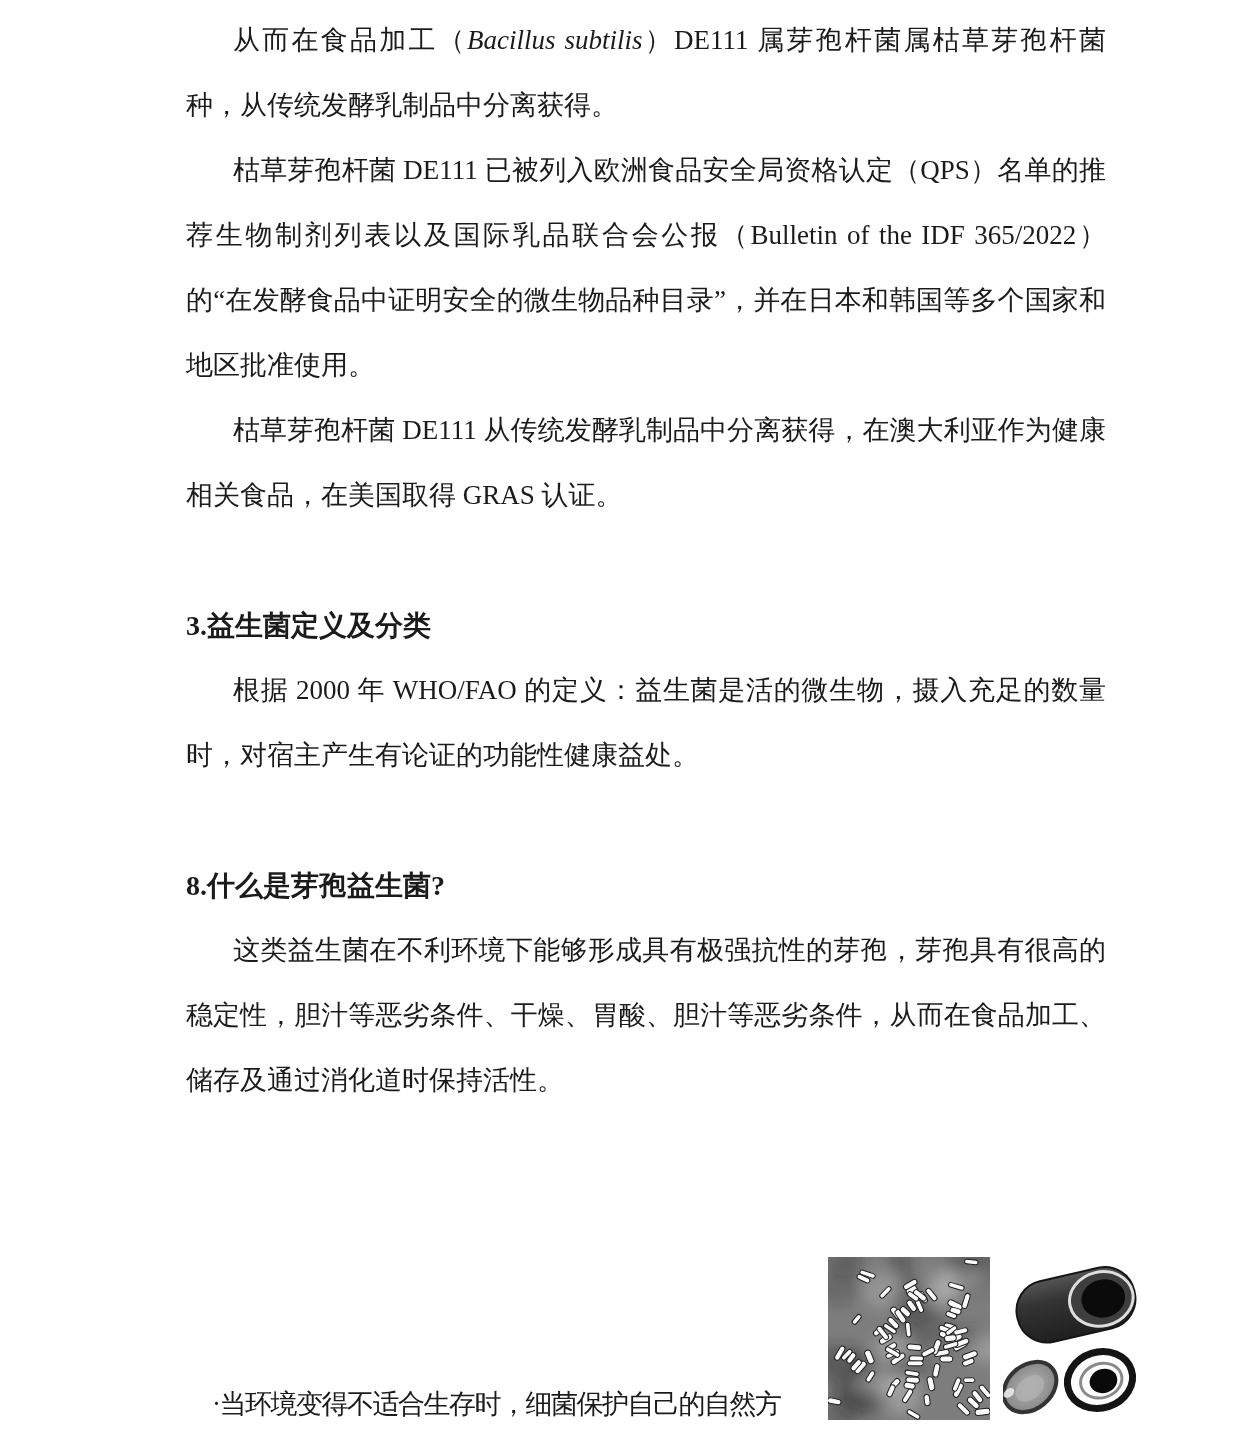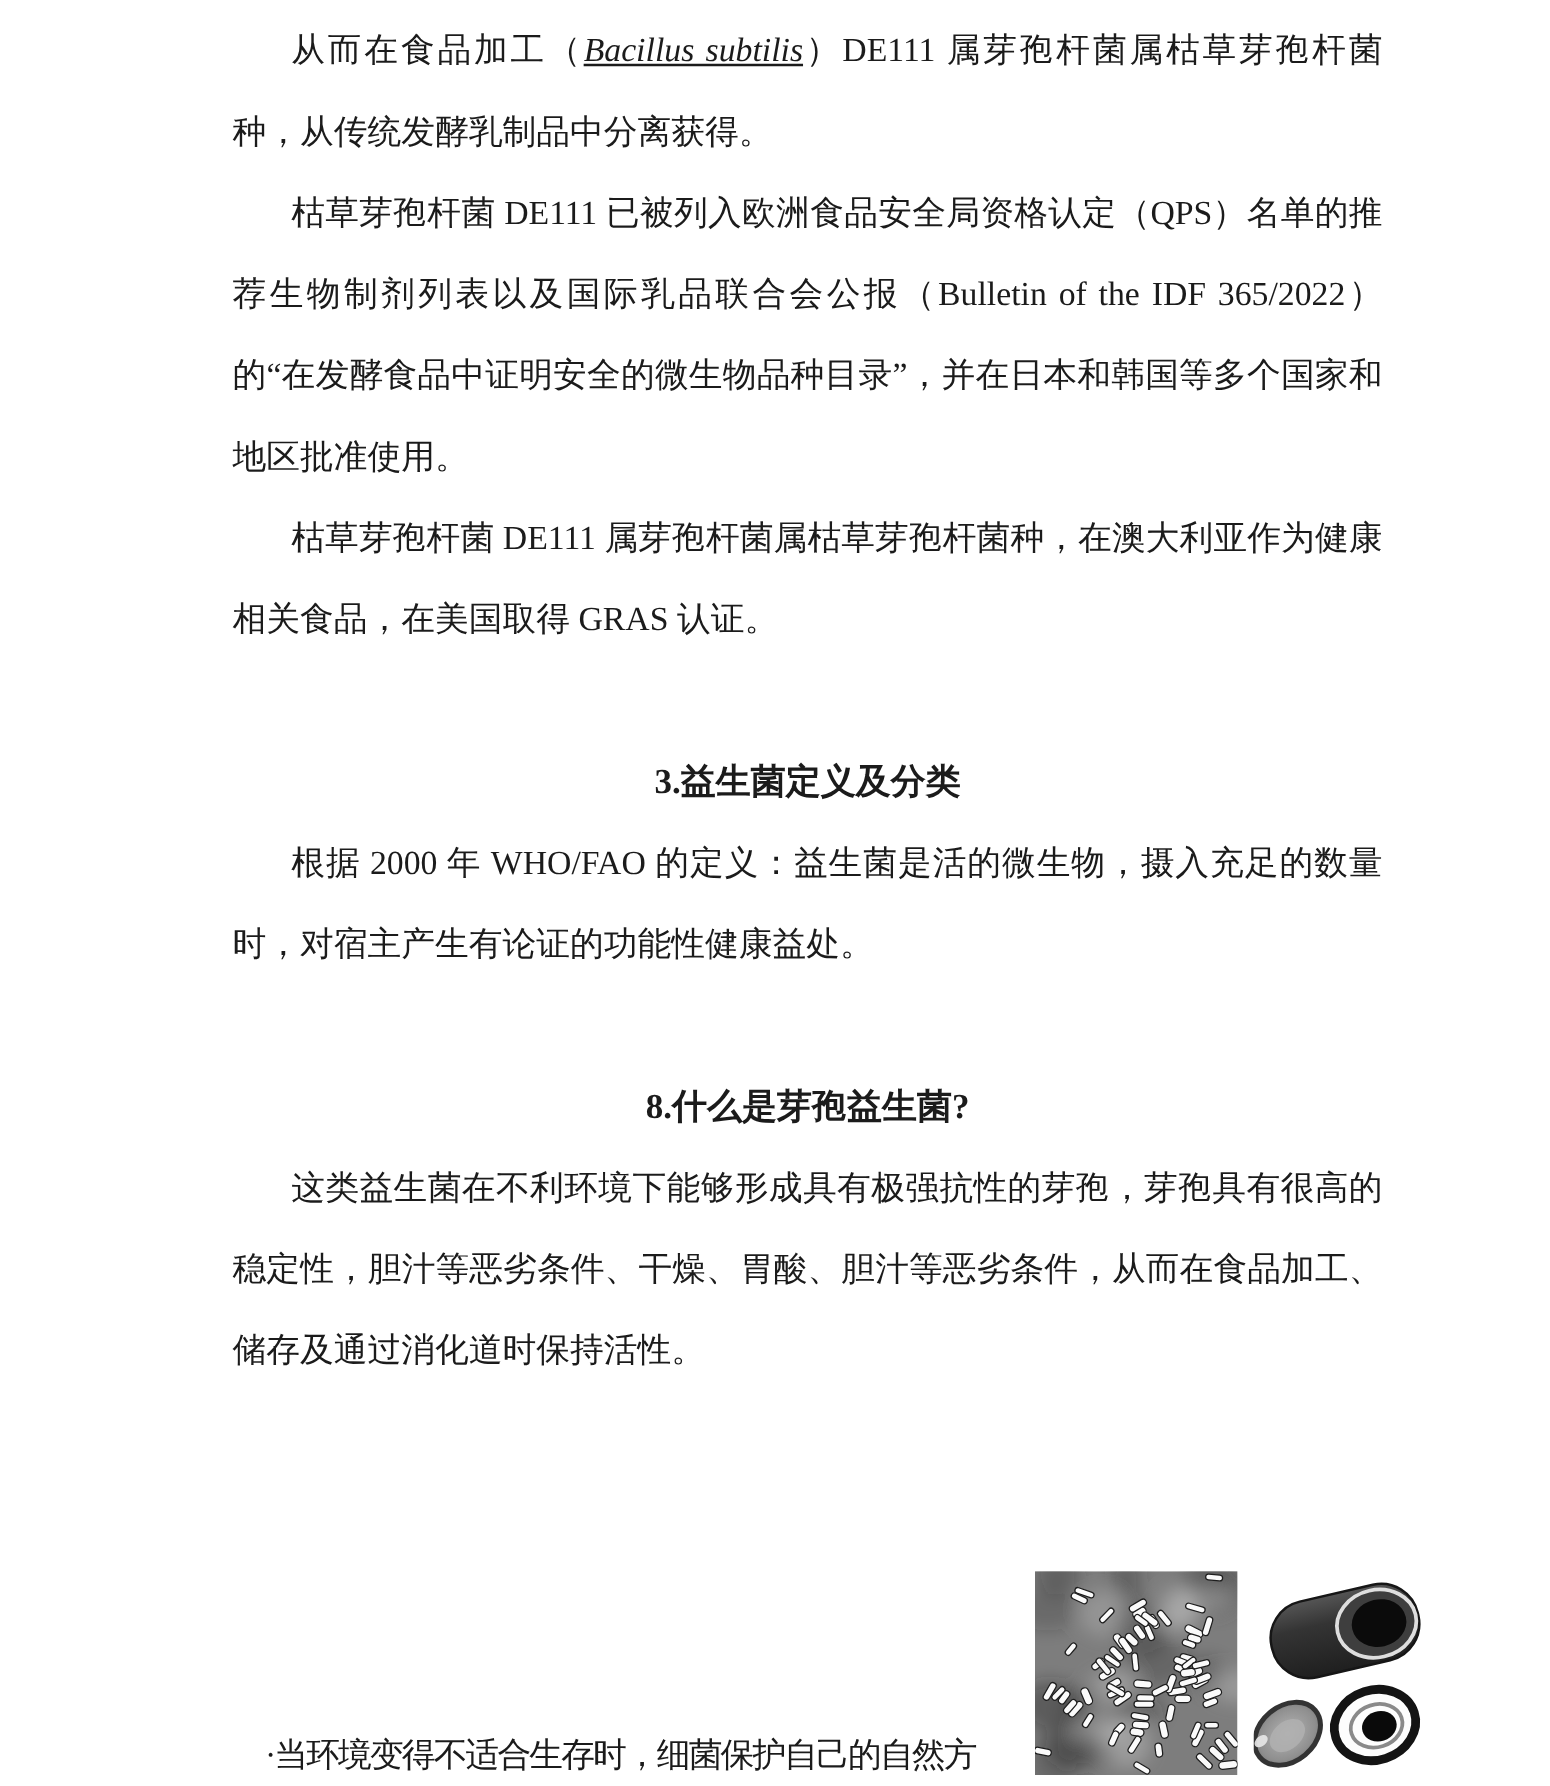--- a/index.html
+++ b/index.html
@@ -17,51 +17,50 @@
     font-size: 27px;
     line-height: 65px;
     text-align: justify;
     text-indent: 47px;
   }
   .heading {
     margin: 65px 0 0 0;
     font-size: 28px;
     line-height: 65px;
     font-weight: bold;
-    text-align: center;
   }
   .bullet {
     margin: 0;
     font-size: 27px;
     line-height: 65px;
     width: 622px;
     text-indent: 26px;
     letter-spacing: -1.5px;
     text-align: left;
   }
   .spacer { height: 259px; }
-  .latin-italic { font-style: italic; text-decoration: underline; }
+  .latin-italic { font-style: italic; }
   .figures {
     position: absolute;
     left: 828px; top: 1257px;
     display: flex;
     gap: 13px;
   }
   .figures svg { display: block; }
 </style>
 </head>
 <body>
 
 <div class="page">
 
   <p class="para"><span>从而在食品加工（</span><span class="latin-italic">Bacillus subtilis</span><span>）DE111 属芽孢杆菌属枯草芽孢杆菌种，从传统发酵乳制品中分离获得。</span></p>
 
   <p class="para">枯草芽孢杆菌 DE111 已被列入欧洲食品安全局资格认定（QPS）名单的推荐生物制剂列表以及国际乳品联合会公报（Bulletin of the IDF 365/2022）的“在发酵食品中证明安全的微生物品种目录”，并在日本和韩国等多个国家和地区批准使用。</p>
 
-  <p class="para">枯草芽孢杆菌 DE111 属芽孢杆菌属枯草芽孢杆菌种，在澳大利亚作为健康相关食品，在美国取得 GRAS 认证。</p>
+  <p class="para">枯草芽孢杆菌 DE111 从传统发酵乳制品中分离获得，在澳大利亚作为健康相关食品，在美国取得 GRAS 认证。</p>
 
   <h2 class="heading">3.益生菌定义及分类</h2>
 
   <p class="para">根据 2000 年 WHO/FAO 的定义：益生菌是活的微生物，摄入充足的数量时，对宿主产生有论证的功能性健康益处。</p>
 
   <h2 class="heading">8.什么是芽孢益生菌?</h2>
 
   <p class="para">这类益生菌在不利环境下能够形成具有极强抗性的芽孢，芽孢具有很高的稳定性，胆汁等恶劣条件、干燥、胃酸、胆汁等恶劣条件，从而在食品加工、储存及通过消化道时保持活性。</p>
 
   <div class="spacer"></div>

